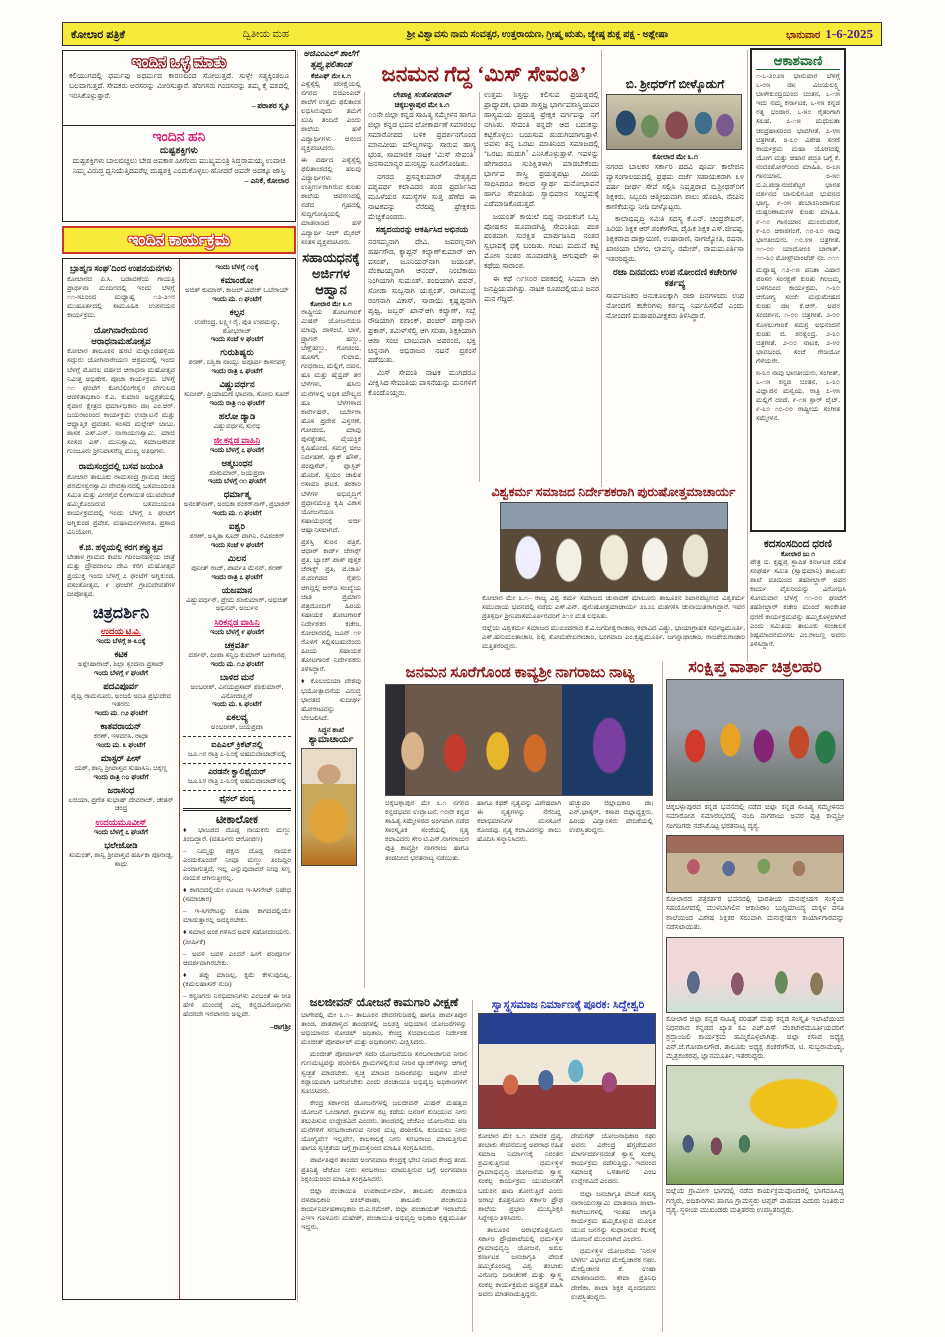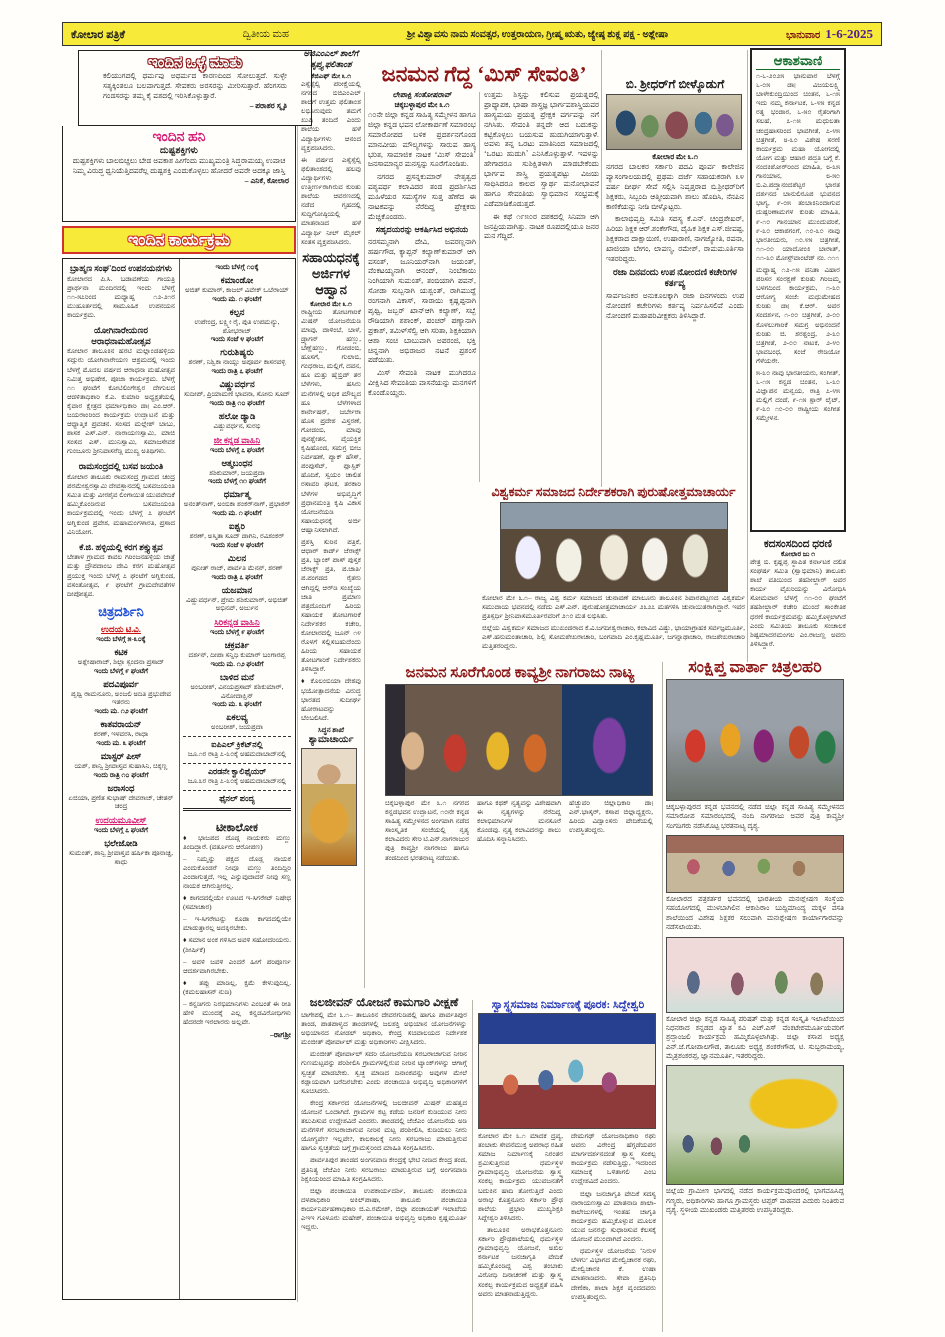--- a/index.html
+++ b/index.html
@@ -30,21 +30,21 @@
   .hd-blue{color:#2637b8;font-weight:bold;}
   .dateline{font-weight:bold;text-align:center;font-size:7.5px;}
   .sig{font-weight:bold;text-align:right;font-size:7.5px;}
   p{margin:0 0 3px 0;text-indent:9px;}
   p.noind{text-indent:0;}
   
   .prog-item{margin-bottom:4px;text-align:center;}
   .pi-title{font-weight:bold;font-size:8.5px;}
   .pi-title.pink{color:#d61c74;text-decoration:underline;}
   .pi-title.redch{color:#cc1111;text-decoration:underline;}
-  .pi-title.bigred{color:#1d4ed8;font-size:13px;}
+  .pi-title.bigred{color:#0f172a;font-size:16px;}
   .pi-title.ipl{border-top:1px dashed #333;padding-top:3px;font-size:8px;}
   .pi-cast{font-size:7px;line-height:1.25;}
   .pi-time{font-size:7px;font-weight:bold;}
   .pi-title:empty,.pi-cast:empty,.pi-time:empty{display:none;}
   .ev{margin-bottom:5px;}
   .ev-h{font-weight:bold;font-size:8.5px;text-align:center;line-height:1.25;margin-bottom:1px;}
   .ev-b{font-size:7px;line-height:1.3;text-align:justify;}
   .tk{font-size:7px;line-height:1.3;text-align:justify;margin-bottom:3px;}
   
   .photo{border:1px solid #4a4a4a;box-sizing:border-box;}
@@ -76,21 +76,21 @@
   </div>
 
   <div class="rule-v" style="left:297px;top:50px;height:1252px;"></div>
   <div class="rule-v" style="left:364px;top:92px;height:896px;"></div>
   <div class="rule-v" style="left:479px;top:92px;height:390px;"></div>
   <div class="rule-v" style="left:601px;top:50px;height:437px;"></div>
   <div class="rule-v" style="left:747px;top:50px;height:612px;"></div>
   <div class="rule-v" style="left:662px;top:662px;height:670px;"></div>
   <div class="rule-v" style="left:472px;top:1000px;height:332px;"></div>
 
-  <div class="abs box flow" style="left:62px;top:50px;width:234px;height:76px;padding:3px 24px;margin-left:16px;">
+  <div class="abs box flow" style="left:62px;top:50px;width:234px;height:76px;padding:3px 6px;">
     <div class="c hd-outline-maroon" style="font-size:15px;">ಇಂದಿನ ಒಳ್ಳೆ ಮಾತು</div>
     <div class="small j">ಕಲಿಯುಗದಲ್ಲಿ ಧರ್ಮವು ಅಧರ್ಮದ ಕಾರಣದಿಂದ ಸೋಲುತ್ತದೆ. ಸುಳ್ಳೇ ಸತ್ಯಕ್ಕಿಂತಲೂ ಬಲವಾಗುತ್ತದೆ. ಸೇವಕರು ಅರಸರನ್ನು ಮೀರಿಸುತ್ತಾರೆ. ಹೆಂಗಸರು ಗಂಡಸರನ್ನು ತಮ್ಮ ಕೈ ವಶದಲ್ಲಿ ಇರಿಸಿಕೊಳ್ಳುತ್ತಾರೆ.</div>
     <div class="sig">– ಪರಾಶರ ಸ್ಮೃತಿ</div>
   </div>
 
   <div class="abs box flow" style="left:62px;top:126px;width:234px;height:96px;padding:3px 6px;border-top:none;">
     <div class="c hd-pink" style="font-size:14px;">ಇಂದಿನ ಹನಿ</div>
     <div class="c b" style="font-size:9px;">ದುಷ್ಟಶಕ್ತಿಗಳು</div>
     <div class="small c">ದುಷ್ಟಶಕ್ತಿಗಳು ಬಾಲಬಿಚ್ಚಲು ಬೇಡ ಅವಕಾಶ ಹೀಗೆಂದು ಮುಖ್ಯಮಂತ್ರಿ ಸಿದ್ಧರಾಮಯ್ಯ ಉವಾಚ ನಿಮ್ಮ ವಿರುದ್ಧ ಧ್ವನಿಯೆತ್ತಿದವರೆಲ್ಲ ದುಷ್ಟಶಕ್ತಿ ಎಂದುಕೊಳ್ಳಲು ಹೋದರೆ ಅವರೇ ಅದಕ್ಕೂ ಜಾಸ್ತಿ</div>
     <div class="sig">– ಎನಿಕೆ, ಕೋಲಾರ</div>
@@ -291,21 +291,21 @@
             <div class="pi-title ipl">ಎರಡನೇ ಕ್ವಾಲಿಫೈಯರ್</div>
             <div class="pi-cast">ಜೂ.೩ರ ರಾತ್ರಿ ೭-೩೦ಕ್ಕೆ ಅಹಮದಾಬಾದ್‌ನಲ್ಲಿ</div>
 
           </div>
 
           <div class="prog-item">
             <div class="pi-title ipl">ಫೈನಲ್ ಪಂದ್ಯ</div>
 
           </div>
         </div>
-      <div class="c b" style="font-size:11px;border-top:3px double #222;padding-top:10px;margin-top:2px;">ಟೀಕಾಲೋಕ</div>
+      <div class="c b" style="font-size:11px;border-top:3px double #222;padding-top:2px;margin-top:2px;">ಟೀಕಾಲೋಕ</div>
       <div>
 
           <div class="tk">♦ ಭಾಜಪದ ದೊಡ್ಡ ನಾಯಕರು ಮಣ್ಣು ತಿಂದಿದ್ದಾರೆ. (ವರ್ತೂರು ಆರೋಪಣ)</div>
 
           <div class="tk">– ನಿಮ್ಮನ್ನು ಪಕ್ಷದ ದೊಡ್ಡ ನಾಯಕ ಎಂದುಕೊಂಡರೆ ನೀವೂ ಮಣ್ಣು ತಿಂದಿದ್ದಿರಿ ಎಂದಾಗುತ್ತದೆ, ಇಲ್ಲ ಎನ್ನುವುದಾದರೆ ನೀವು ಸಣ್ಣ ನಾಯಕ ಆಗಿರುತ್ತೀರಲ್ಲ.</div>
 
           <div class="tk">♦ ಕಾಗದದಲ್ಲಿಯೇ ಊಟದ ಇ-ಸಿಗರೇಟ್ ನಿಷೇಧ (ಸಮಾಚಾರ)</div>
 
           <div class="tk">– ಇ-ಸಿಗರೇಟನ್ನು ಕೂಡಾ ಕಾಗದದಲ್ಲಿಯೇ ಮಾಡುತ್ತಾರಲ್ಲ ಅದಕ್ಕಿರಬೇಕು.</div>
 
@@ -342,20 +342,21 @@
     <div class="c b" style="font-size:7.5px;font-style:italic;">ಲೇಪಾಕ್ಷಿ ಸಂತೋಷರಾವ್</div>
     <div class="dateline">ಚಿಕ್ಕಬಳ್ಳಾಪುರ ಮೇ ೩.೧</div>
     <p class="small j noind">೧೦ನೇ ಜಿಲ್ಲಾ ಕನ್ನಡ ಸಾಹಿತ್ಯ ಸಮ್ಮೇಳನ ಹಾಗೂ ಜಿಲ್ಲಾ ಕನ್ನಡ ಭವನ ಲೋಕಾರ್ಪಣೆ ಸಮಾರಂಭ ಸಮಾರೋಪದ ಬಳಿಕ ಪ್ರದರ್ಶನಗೊಂಡ ಮಾನವೀಯ ಮೌಲ್ಯಗಳನ್ನು ಸಾರುವ ಹಾಸ್ಯ ಭರಿತ, ಸಾಮಾಜಿಕ ನಾಟಕ ‘ಮಿಸ್ ಸೇವಂತಿ’ ಜನಸಾಮಾನ್ಯರ ಮನಸ್ಸನ್ನು ಸೂರೆಗೊಂಡಿತು.</p>
     <p class="small j">ನಗರದ ಪ್ರಸನ್ನಕುಮಾರ್ ನೇತೃತ್ವದ ವಶ್ಯವರ್ಧ ಕಲಾವಿದರ ತಂಡ ಪ್ರದರ್ಶಿಸಿದ ಮಹಿಳೆಯರ ಸಮಸ್ಯೆಗಳ ಸುತ್ತ ಹೆಣೆದ ಈ ನಾಟಕವನ್ನು ನೆರೆದಿದ್ದ ಪ್ರೇಕ್ಷಕರು ಮೆಚ್ಚಿಕೊಂಡರು.</p>
     <div class="c b" style="font-size:8px;margin:2px 0;">ಸಹೃದಯರನ್ನು ಆಕರ್ಷಿಸಿದ ಅಭಿನಯ</div>
     <p class="small j noind">ನರಸಮ್ಮನಾಗಿ ದೇವಿ, ಜವರಣ್ಣನಾಗಿ ಹರ್ಷಗೌಡ, ಕ್ಯಾಪ್ಟನ್ ಕಲ್ಯಾಣ್‌ಕುಮಾರ್ ಆಗಿ ವಸಂತ್, ಜೂನಿಯರ್‌ನಾಗಿ ಜಯಂತ್, ವೆಂಕಟಯ್ಯನಾಗಿ ಆನಂದ್, ನಿಂಬೆಕಾಯಿ ನಿಂಗಿಯಾಗಿ ಸುಮಂತ್, ತಂಬಿಯಾಗಿ ಪವನ್, ಸೋಡಾ ಸುಬ್ಬನಾಗಿ ಯಶ್ವಂತ್, ರಾಗಿಮುದ್ದೆ ರಂಗನಾಗಿ ವಿಕಾಸ್, ಸಾರಾಯಿ ಕೃಷ್ಣಪ್ಪನಾಗಿ ಪೃಥ್ವಿ, ಜಬ್ಬರ್ ಖಾನ್‌ಆಗಿ ಕಲ್ಯಾಣ್, ಸಬ್ಬೆ ರೌಡಿಯಾಗಿ ಶಶಾಂಕ್, ಪಂಚರ್ ಪಣ್ಯಾನಾಗಿ ಪ್ರಕಾಶ್, ತಮಿಳ್‌ಸೆಲ್ವಿ ಆಗಿ ಸರಿತಾ, ಶಿಕ್ಷಕಿಯಾಗಿ ಆಶಾ ಸಂಚಿ ಬಾಬುವಾಗಿ ಅಪರಂಜಿ, ಭಕ್ತಿ ಚಿನ್ನನಾಗಿ ಅಭಿರಾಜರ ನಟನೆ ಪ್ರಶಂಸೆ ಪಡೆಯಿತು.</p>
     <p class="small j">ಮಿಸ್ ಸೇವಂತಿ ನಾಟಕ ಮುಗಿದರೂ ವೀಕ್ಷಿಸಿದ ಸೇವಂತಿಯ ವಾಸನೆಯನ್ನು ಮನಗಳಿಗೆ ಕೊಂಡೊಯ್ದರು.</p>
   </div>
   <div class="abs flow" style="left:484px;top:90px;width:115px;height:390px;">
     <p class="small j noind">ಉತ್ತಮ ಶಿಸ್ತನ್ನು ಕಲಿಸುವ ಪ್ರಯತ್ನದಲ್ಲಿ ಪ್ರಾಧ್ಯಾಪಕ, ಭಾಷಾ ಶಾಸ್ತ್ರಜ್ಞ ಭಾರ್ಗವಶಾಸ್ತ್ರಿಯವರ ಹಾಸ್ಯಮಯ ಪ್ರಯತ್ನ ಪ್ರೇಕ್ಷಕ ವರ್ಗವನ್ನು ನಗೆ ನಗಿಸಿತು. ಸೇವಂತಿ ತನ್ನದೇ ಆದ ಬದುಕನ್ನು ಕಟ್ಟಿಕೊಳ್ಳಲು ಬಯಸುವ ಹುಡುಗಿಯಾಗುತ್ತಾಳೆ. ಅವಳು ತನ್ನ ಒರಟು ಮಾತಿನಿಂದ ಸಮಾಜದಲ್ಲಿ ‘ಒರಟು ಹುಡುಗಿ’ ಎನಿಸಿಕೊಳ್ಳುತ್ತಾಳೆ. ಇವಳನ್ನು ಹೇಗಾದರೂ ಸುಶಿಕ್ಷಿತಳಾಗಿ ಮಾಡಬೇಕೆಂದು ಭಾರ್ಗವ ಶಾಸ್ತ್ರಿ ಪ್ರಯತ್ನಪಟ್ಟು ವಿಜಯ ಸಾಧಿಸಿದರೂ ಕಾಲದ ಸ್ವಾರ್ಥ ಮನೋಭಾವನೆ ಹಾಗೂ ಸೇವಂತಿಯ ಸ್ವಾಭಿಮಾನ ಸಂಭ್ರಮಕ್ಕೆ ಎಡೆಮಾಡಿಕೊಡುತ್ತದೆ.</p>
+    <p class="small j">ಜಯಂತ್ ಕಾಯಿಲೆ ಬಿದ್ದ ನಾಯಕನಿಗೆ ಒಬ್ಬ ಪೋಷಕನ ಹೂವಾಡಗಿತ್ತಿ ಸೇವಂತಿಯ ಪಂತ ಪಂತವಾಗಿ ಸುರಕ್ಷಿತ ಮಾರ್ಪಡಿಸಿದ ನಂತರ ಸ್ವಭಾವಕ್ಕೆ ಧಕ್ಕೆ ಬಂದಿತು. ಗಂಟು ಮದುವೆ ಕಟ್ಟಿ ಮೋಸ ನಂತರ ಹೂವಾಡಗಿತ್ತಿ ಆಗುವುದೇ ಈ ಕಥೆಯ ಸಾರಾಂಶ.</p>
     <p class="small j">ಈ ಕಥೆ ೧೯೫೦ರ ದಶಕದಲ್ಲಿ ಸಿನಿಮಾ ಆಗಿ ಜನಪ್ರಿಯವಾಗಿತ್ತು. ನಾಟಕ ರೂಪದಲ್ಲಿಯೂ ಜನರ ಮನ ಗೆದ್ದಿದೆ.</p>
   </div>
 
   <div class="abs flow" style="left:606px;top:48px;width:138px;height:440px;margin-top:29px;">
     <div class="c b" style="font-size:12px;margin-bottom:2px;">ಬಿ. ಶ್ರೀಧರ್‌ಗೆ ಬೀಳ್ಕೊಡುಗೆ</div>
     <div class="photo ph-sridhar" style="width:136px;height:56px;margin-bottom:2px;"></div>
     <div class="dateline">ಕೋಲಾರ ಮೇ ೩.೧</div>
     <p class="small j noind">ನಗರದ ಬಾಲಕರ ಸರ್ಕಾರಿ ಪದವಿ ಪೂರ್ವ ಕಾಲೇಜಿನ ವ್ಯಾಸಂಗಾಲಯದಲ್ಲಿ ಪ್ರಥಮ ದರ್ಜೆ ಸಹಾಯಕರಾಗಿ ೩೪ ವರ್ಷ ದೀರ್ಘ ಸೇವೆ ಸಲ್ಲಿಸಿ ನಿವೃತ್ತರಾದ ಬಿ.ಶ್ರೀಧರ್‌ರಿಗೆ ಶಿಕ್ಷಕರು, ಸಿಬ್ಬಂದಿ ಆತ್ಮೀಯವಾಗಿ ಶಾಲು ಹೊದಿಸಿ, ನೆನಪಿನ ಕಾಣಿಕೆಯನ್ನು ನೀಡಿ ಬೀಳ್ಕೊಟ್ಟರು.</p>
     <p class="small j">ಕಾಲಾಭಿವೃದ್ಧಿ ಸಮಿತಿ ಸದಸ್ಯ ಕೆ.ಎನ್. ಚಂದ್ರಶೇಖರ್, ಹಿರಿಯ ಶಿಕ್ಷಕ ಆರ್.ಶಂಕೇಗೌಡ, ದೈಹಿಕ ಶಿಕ್ಷಕ ಎಸ್.ಜೀವಪ್ಪ, ಶಿಕ್ಷಕರಾದ ದಾಕ್ಷಾಯಿಣಿ, ಉಷಾರಾಣಿ, ನಾಗಜ್ಯೋತಿ, ರವನಾ, ಖಾಜಿಯಾ ಬೇಗಂ, ಲಾವಣ್ಯ, ರಮೇಶ್, ರಾಮಮೂರ್ತಿಸಾ ಇತರರಿದ್ದರು.</p>
     <div class="c b" style="font-size:9px;margin:3px 0 2px;">ರಜಾ ದಿನವಂದು ಉಪ ನೋಂದಣಿ ಕಚೇರಿಗಳ ಕರ್ತವ್ಯ</div>

